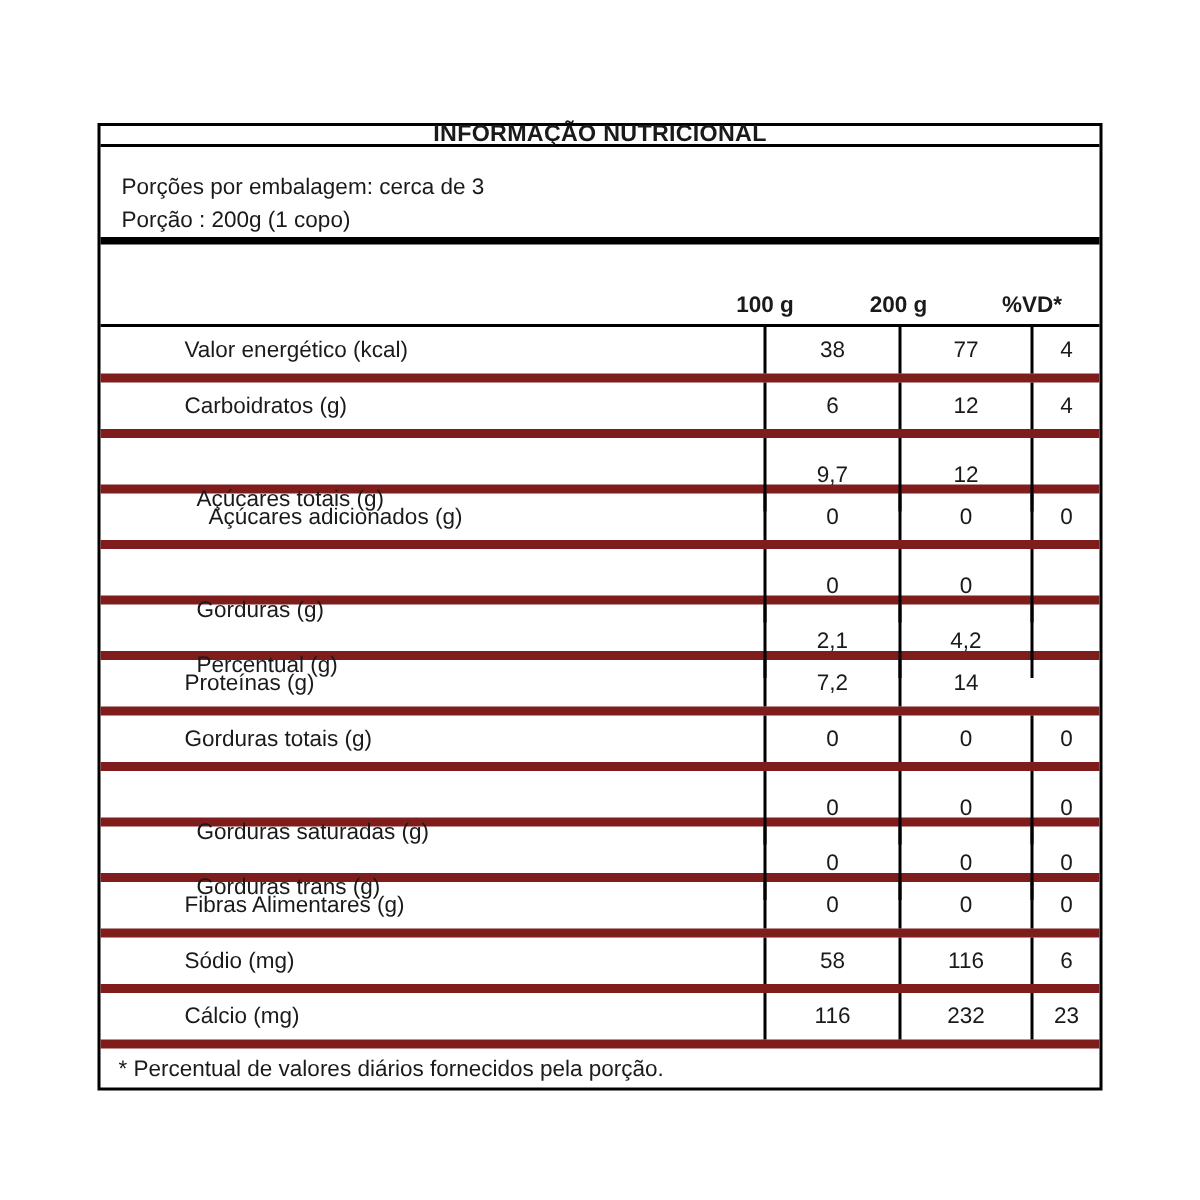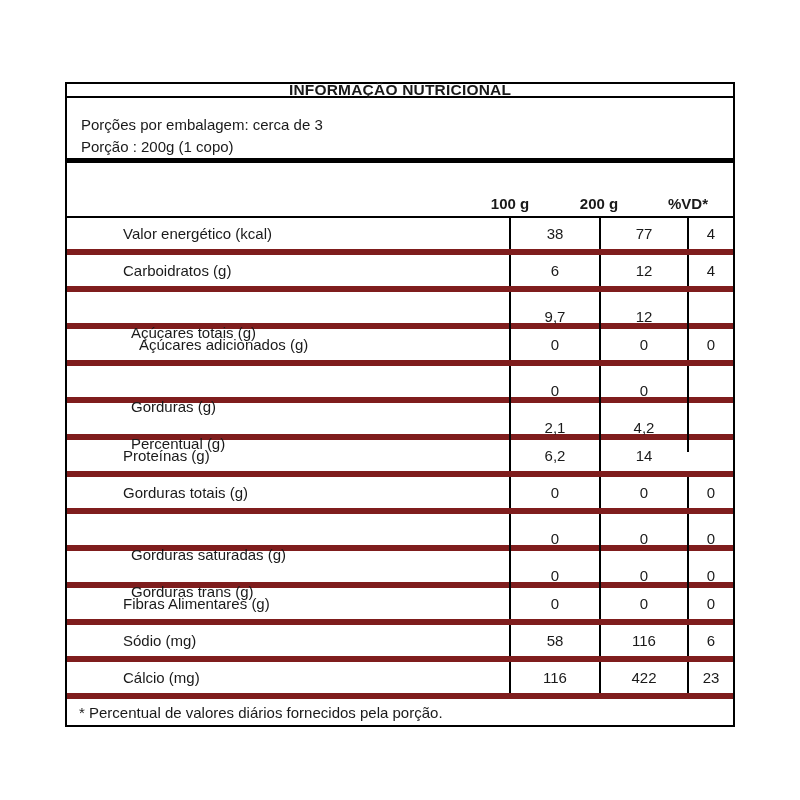--- a/index.html
+++ b/index.html
@@ -123,21 +123,21 @@
         <div class="c-num"></div>
       </div>
       <div class="grid-row data-row">
         <div class="c-label ind1">Percentual (g)</div>
         <div class="c-num">2,1</div>
         <div class="c-num">4,2</div>
         <div class="c-num"></div>
       </div>
       <div class="grid-row data-row">
         <div class="c-label ind0">Proteínas (g)</div>
-        <div class="c-num">6,2</div>
+        <div class="c-num">7,2</div>
         <div class="c-num">14</div>
       </div>
       <div class="grid-row data-row">
         <div class="c-label ind0">Gorduras totais (g)</div>
         <div class="c-num">0</div>
         <div class="c-num">0</div>
         <div class="c-num">0</div>
       </div>
       <div class="grid-row data-row">
         <div class="c-label ind1">Gorduras saturadas (g)</div>
@@ -159,20 +159,20 @@
       </div>
       <div class="grid-row data-row">
         <div class="c-label ind0">Sódio (mg)</div>
         <div class="c-num">58</div>
         <div class="c-num">116</div>
         <div class="c-num">6</div>
       </div>
       <div class="grid-row data-row">
         <div class="c-label ind0">Cálcio (mg)</div>
         <div class="c-num">116</div>
-        <div class="c-num">422</div>
+        <div class="c-num">232</div>
         <div class="c-num">23</div>
       </div>
     </div>
 
   <div class="footnote-row">* Percentual de valores diários fornecidos pela porção.</div>
 
 </div>
 
 </body></html>

